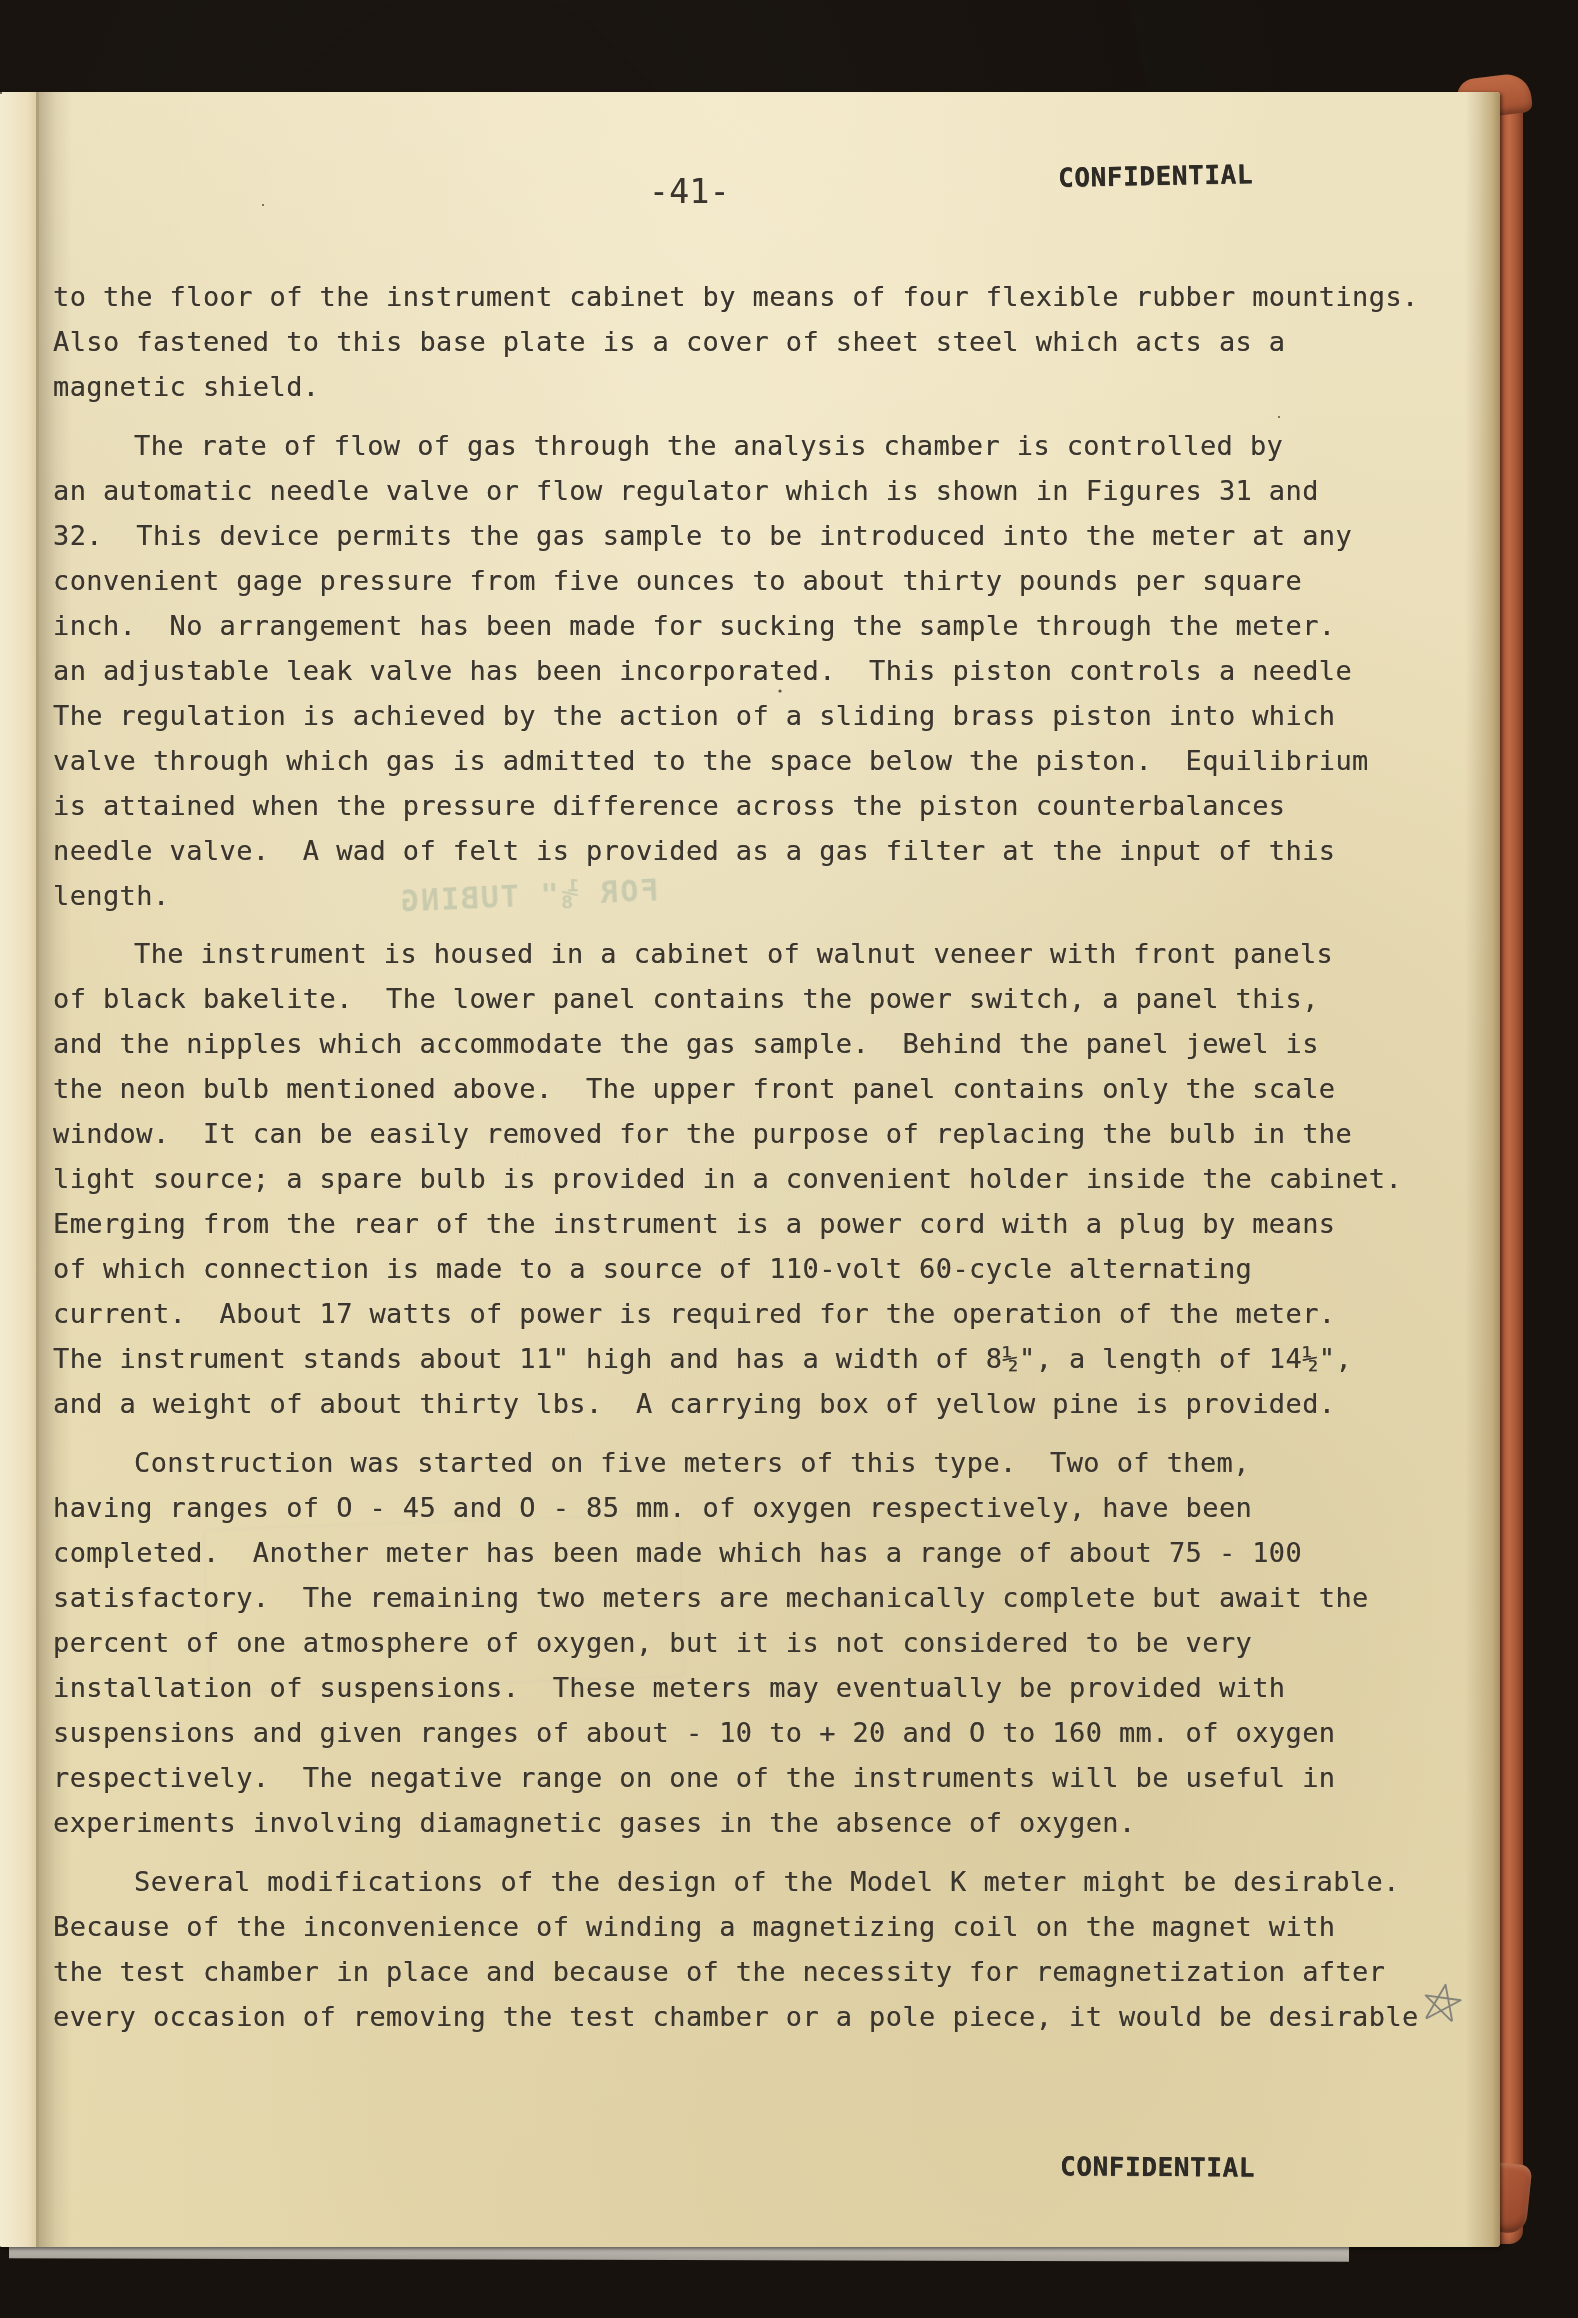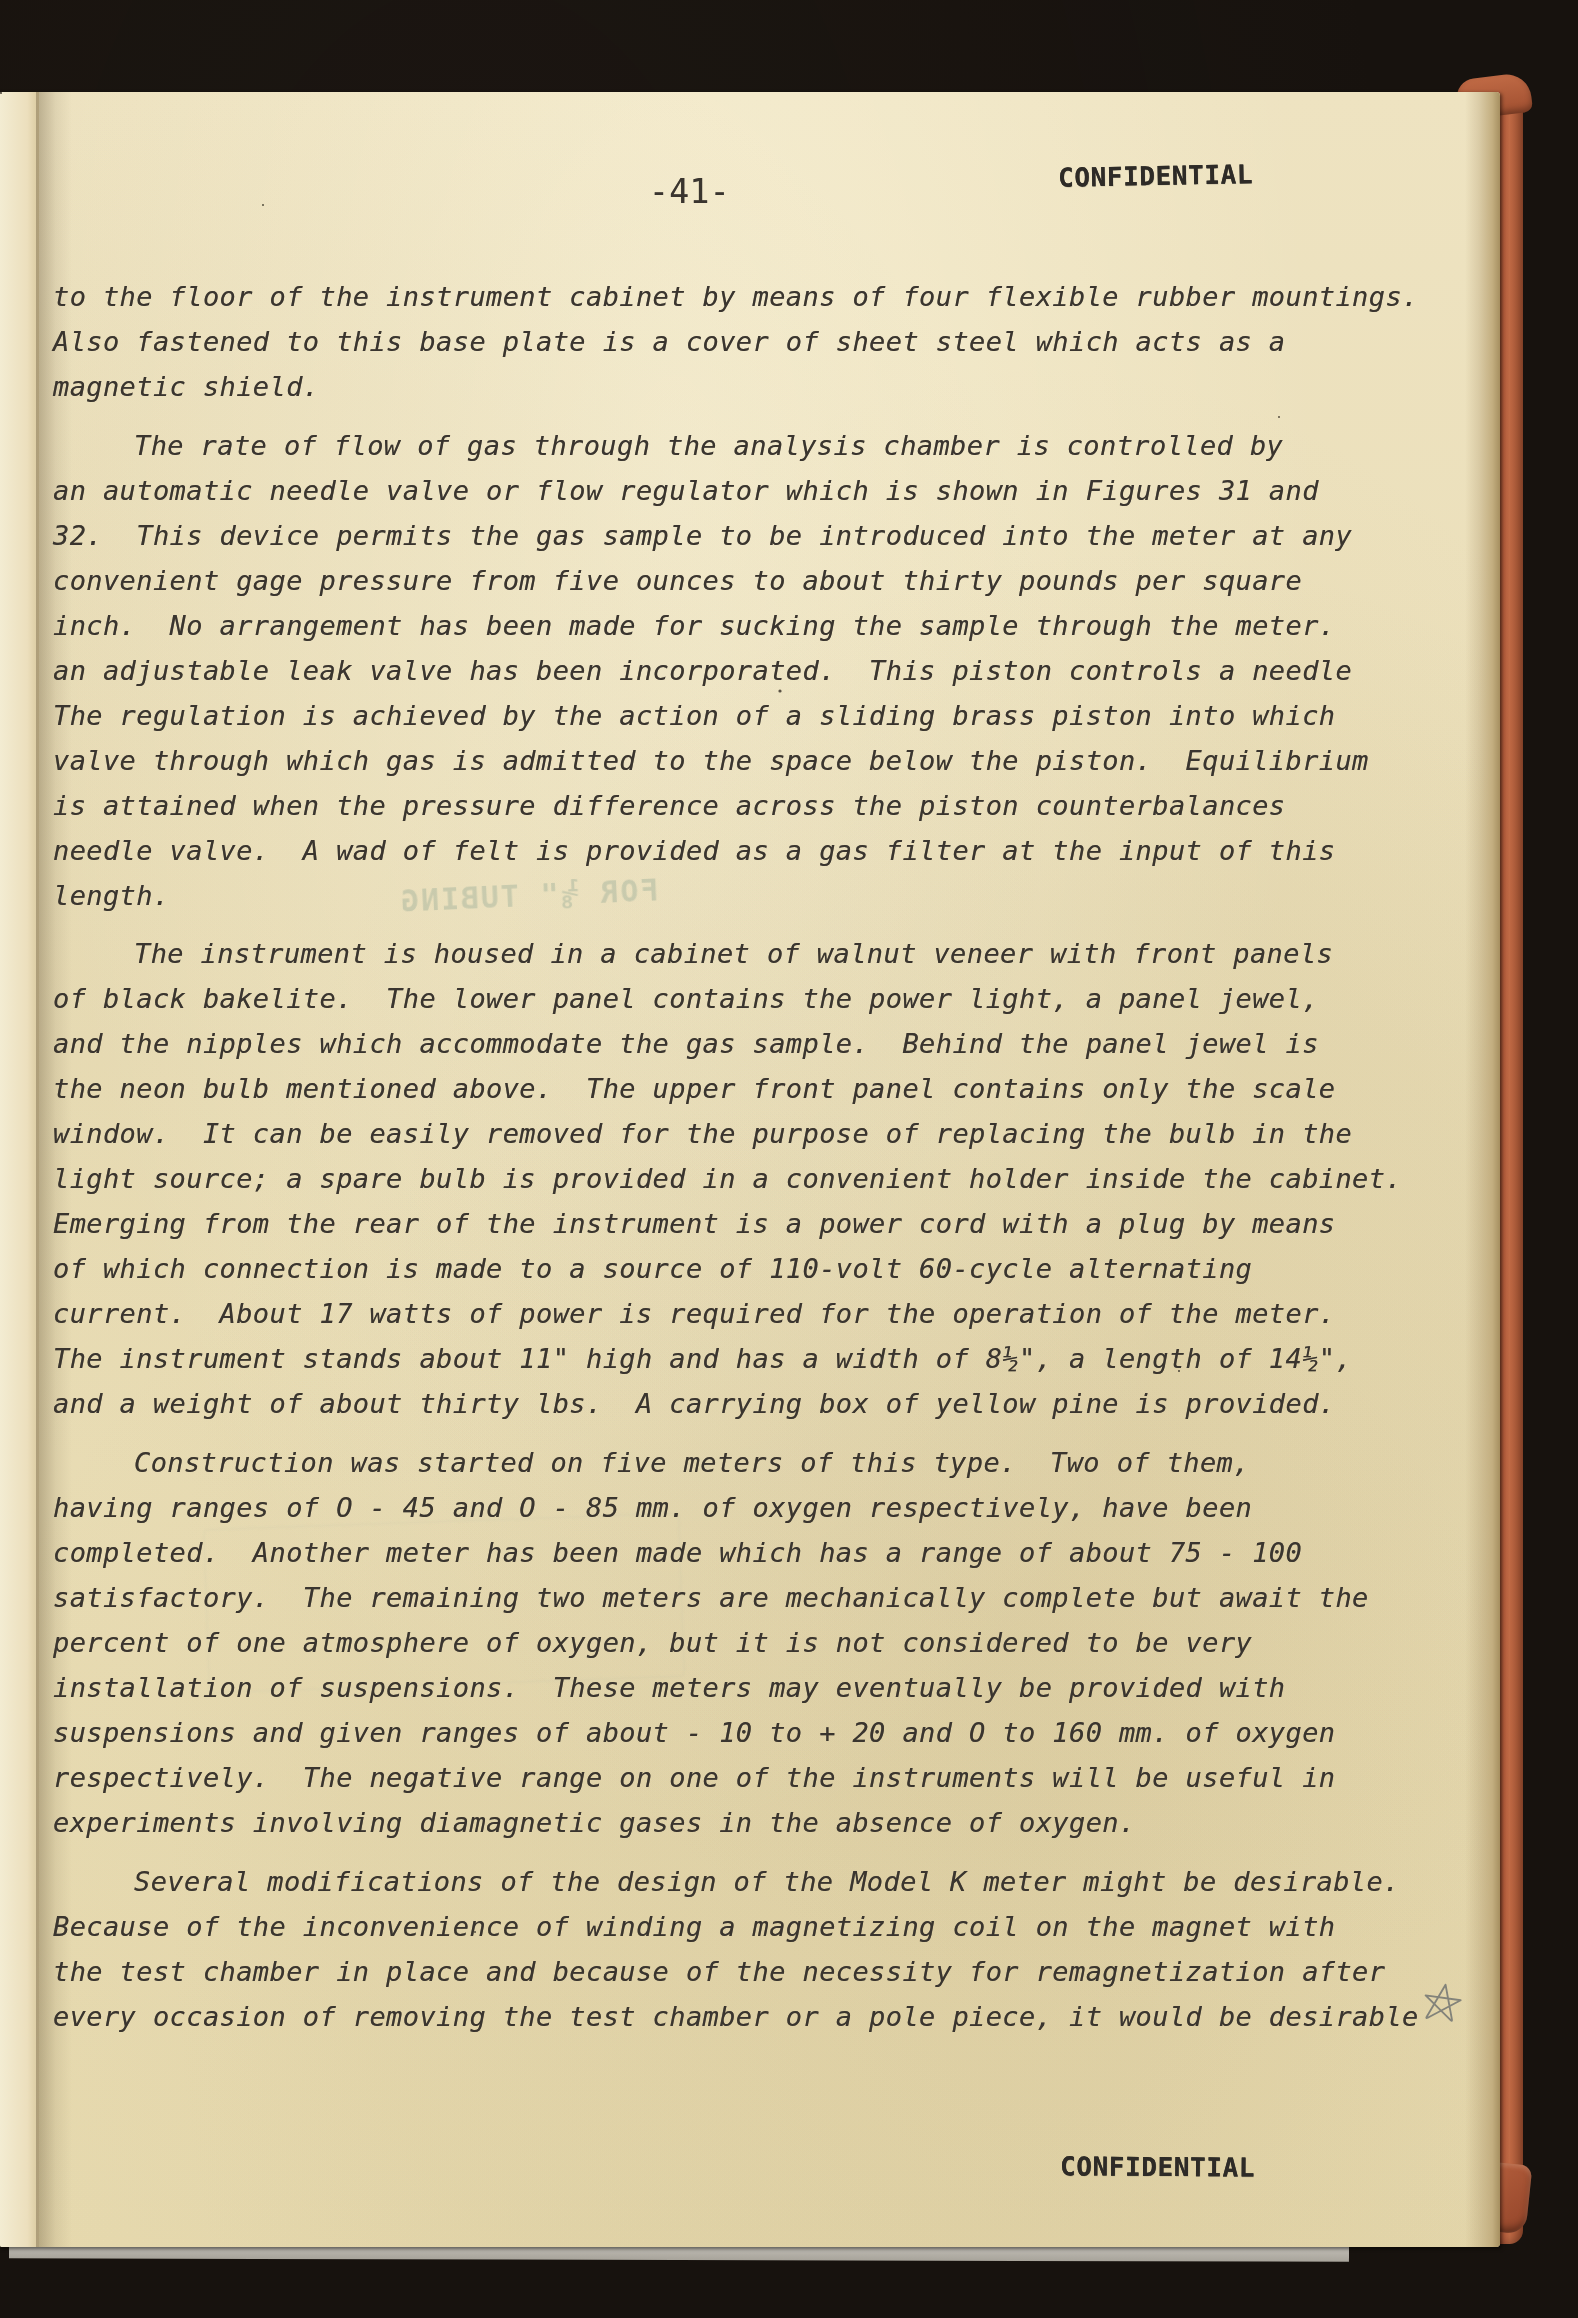--- a/index.html
+++ b/index.html
@@ -76,21 +76,21 @@
   .page-number{position:absolute;left:649px;top:172px;font-size:33px;}
   .stamp{
     position:absolute;font-weight:bold;font-size:26px;color:#2e2b27;
     letter-spacing:0.6px;
     text-shadow:0 0 0.6px rgba(46,43,39,.9),0.6px 0.6px 0 rgba(46,43,39,.18);
   }
   .stamp-top{left:1058px;top:161px;transform:rotate(-1.1deg);}
   .stamp-bottom{left:1060px;top:2152px;transform:rotate(.4deg);}
   .text-block{position:absolute;left:53px;top:274px;width:1359px;}
   .para{margin:0 0 13.7px 0;}
-  .line{height:45px;line-height:45px;white-space:pre;font-style:italic;}
+  .line{height:45px;line-height:45px;white-space:pre;}
   .para.indented .line:first-child{padding-left:81px;}
   
   .ghost{
     position:absolute;left:399px;top:878px;
     font-size:30px;font-weight:bold;letter-spacing:1.9px;
     color:rgba(124,152,136,.30);
     transform:scaleX(-1) rotate(2.5deg);
     filter:blur(0.6px);
     white-space:pre;
   }
@@ -139,21 +139,21 @@
       <div class="line">inch.  No arrangement has been made for sucking the sample through the meter.</div>
       <div class="line">an adjustable leak valve has been incorporated.  This piston controls a needle</div>
       <div class="line">The regulation is achieved by the action of a sliding brass piston into which</div>
       <div class="line">valve through which gas is admitted to the space below the piston.  Equilibrium</div>
       <div class="line">is attained when the pressure difference across the piston counterbalances</div>
       <div class="line">needle valve.  A wad of felt is provided as a gas filter at the input of this</div>
       <div class="line">length.</div>
     </div>
     <div class="para indented">
       <div class="line">The instrument is housed in a cabinet of walnut veneer with front panels</div>
-      <div class="line">of black bakelite.  The lower panel contains the power light, a panel jewel,</div>
+      <div class="line">of black bakelite.  The lower panel contains the power switch, a panel this,</div>
       <div class="line">and the nipples which accommodate the gas sample.  Behind the panel jewel is</div>
       <div class="line">the neon bulb mentioned above.  The upper front panel contains only the scale</div>
       <div class="line">window.  It can be easily removed for the purpose of replacing the bulb in the</div>
       <div class="line">light source; a spare bulb is provided in a convenient holder inside the cabinet.</div>
       <div class="line">Emerging from the rear of the instrument is a power cord with a plug by means</div>
       <div class="line">of which connection is made to a source of 110-volt 60-cycle alternating</div>
       <div class="line">current.  About 17 watts of power is required for the operation of the meter.</div>
       <div class="line">The instrument stands about 11" high and has a width of 8½", a length of 14½",</div>
       <div class="line">and a weight of about thirty lbs.  A carrying box of yellow pine is provided.</div>
     </div>

